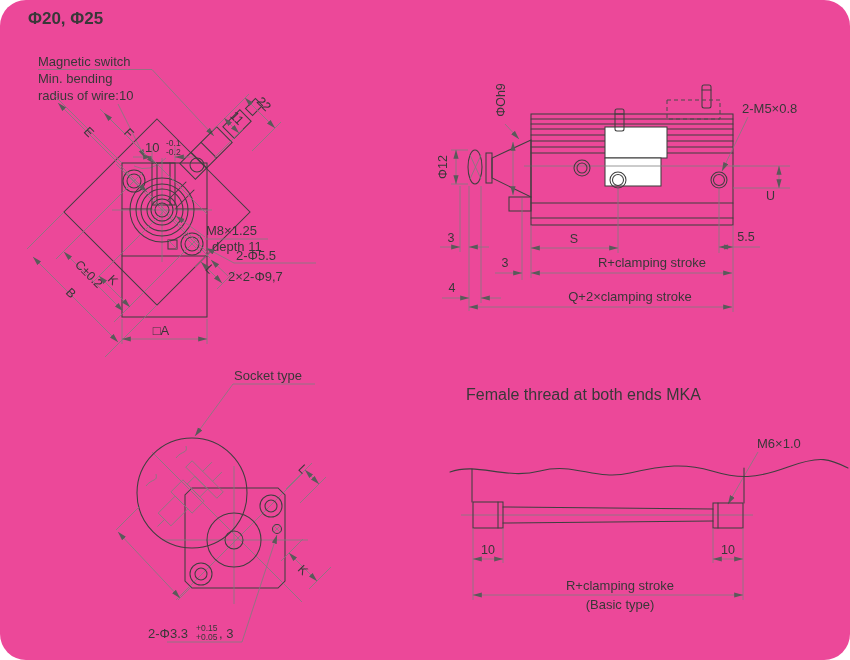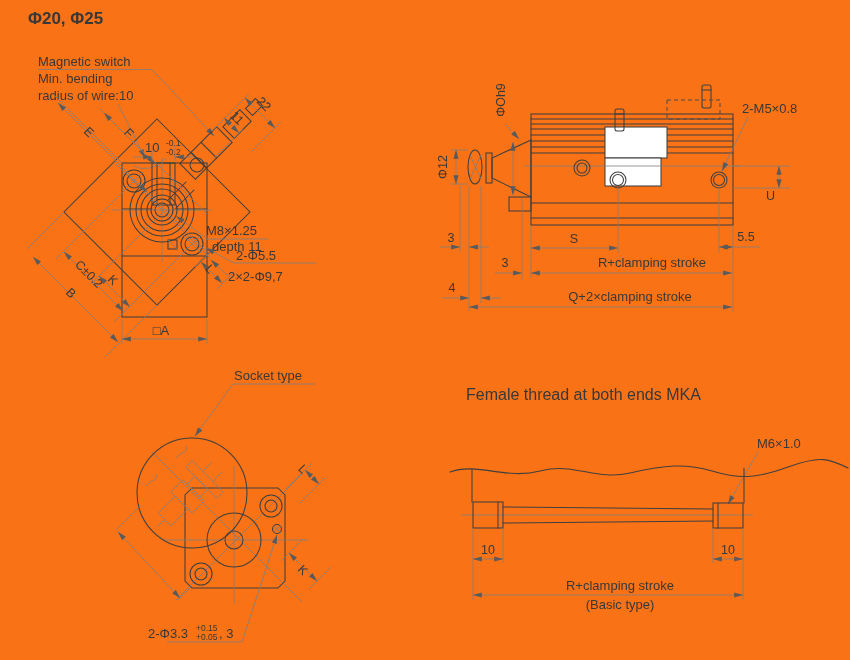--- a/index.html
+++ b/index.html
@@ -1,17 +1,17 @@
 <!DOCTYPE html>
 <html><head>
 <meta charset="utf-8">
 <style>
   html,body{margin:0;padding:0;background:#ffffff;}
-  #canvas{position:relative;width:850px;height:660px;background:#f97316;overflow:hidden;
-          font-family:"Liberation Sans", sans-serif;}
+  #canvas{position:relative;width:850px;height:660px;background:#ec4899;overflow:hidden;
+          font-family:"Liberation Sans", sans-serif;border-radius:26px;}
   svg{position:absolute;left:0;top:0;}
   .o{stroke:#3f3f3f;stroke-width:1.05;fill:none;stroke-linecap:round;}
   .ow{stroke:#3f3f3f;stroke-width:1.05;fill:#ffffff;}
   .t{stroke:#7e7e7e;stroke-width:0.8;fill:none;}
   .od{stroke:#4a4a4a;stroke-width:1;fill:none;stroke-dasharray:4 3;}
   text{fill:#383838;stroke:none;font-family:"Liberation Sans", sans-serif;}
   .lab{font-size:12.5px;}
   .lab2{font-size:13px;}
   .small{font-size:8.5px;}
   .ttl{font-size:17px;font-weight:bold;}

